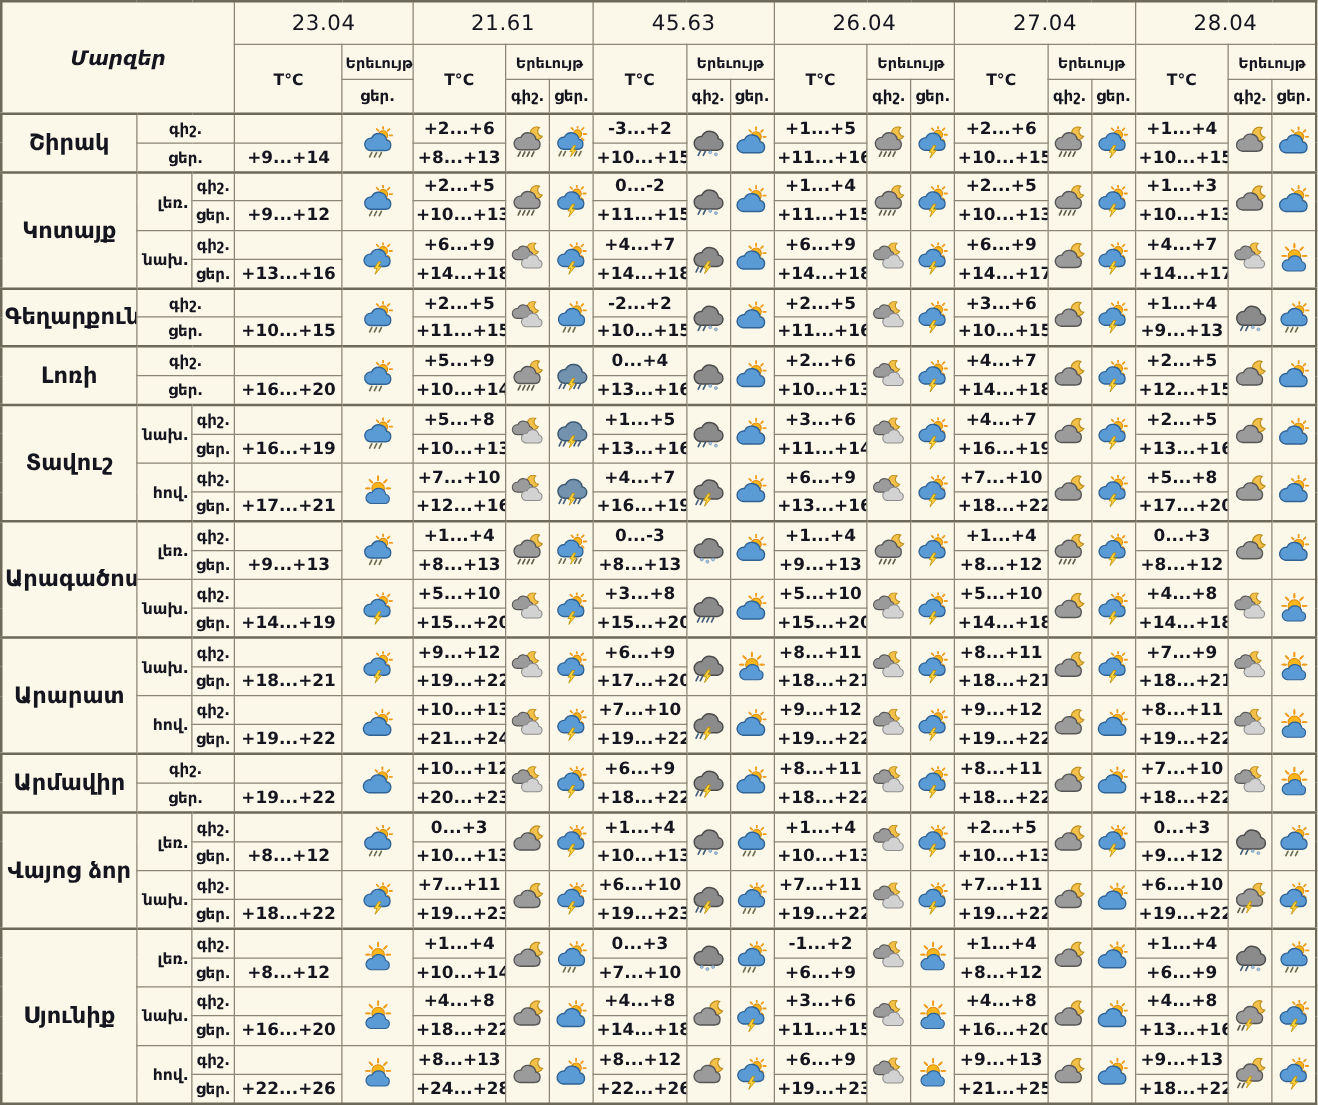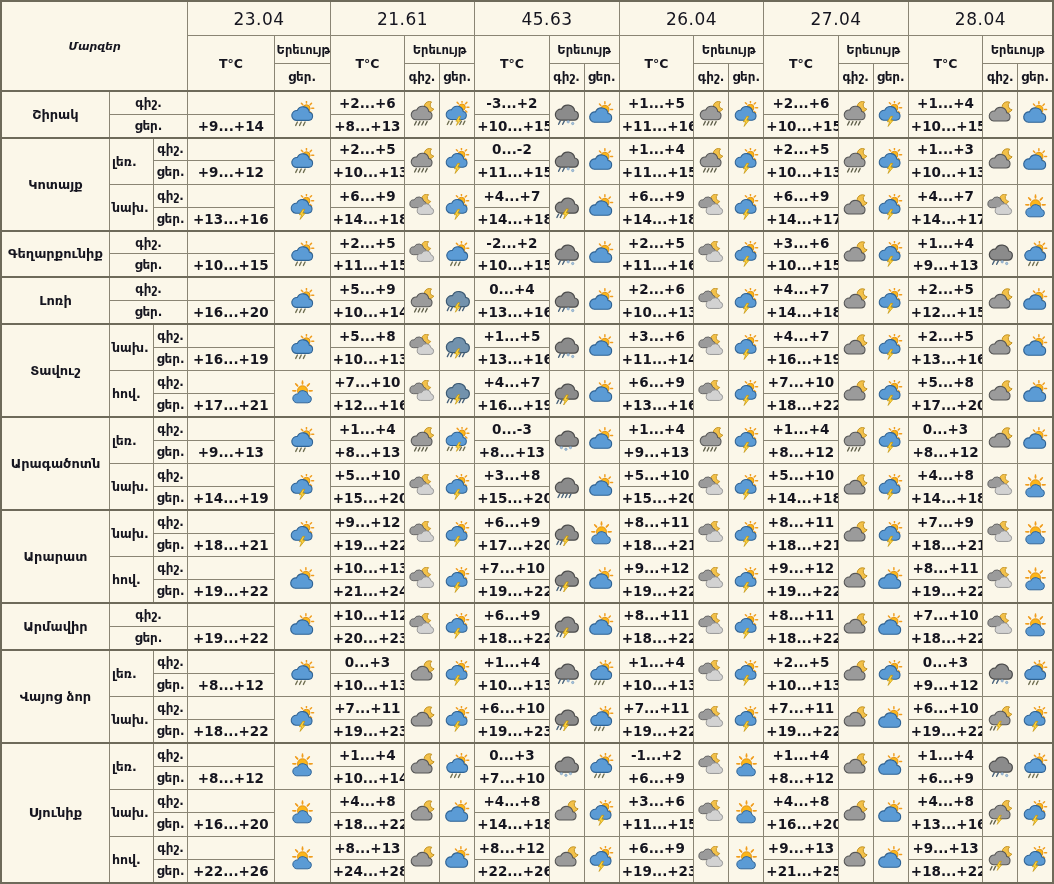--- a/index.html
+++ b/index.html
@@ -2,27 +2,27 @@
 <html lang="hy"><head>
 <meta charset="utf-8">
 <style>
   html,body{margin:0;padding:0;background:#fbf7e9;}
   body{font-family:"DejaVu Sans",sans-serif;color:#15151f;}
   #wrap{width:1054px;}
   table{border-collapse:collapse;width:1054px;height:884px;background:#fbf7e9;table-layout:fixed;
         border:2px solid #6e6a5a;}
   td,th{border:1px solid #8a8574;padding:0 2px;overflow:hidden;}
   thead th{font-weight:normal;}
-  th.title{font-size:11px;font-style:italic;font-weight:bold;}
+  th.title{font-size:16px;font-style:italic;font-weight:bold;}
   th.date{font-size:17px;letter-spacing:.5px;height:33px;}
   th.tc{font-size:12.5px;font-weight:600;text-align:center;}
   th.phen{font-size:11.5px;height:27px;font-weight:600;}
   th.dn{font-size:12px;height:26px;font-weight:600;}
-  td.region{font-size:13px;font-weight:bold;text-align:center;}
-  td.zone{font-size:12.5px;font-weight:bold;text-align:left;}
+  td.region{font-size:18px;font-weight:bold;text-align:center;}
+  td.zone{font-size:12.5px;font-weight:bold;text-align:right;}
   td.dnlab{font-size:12px;font-weight:600;text-align:center;}
   td.t{font-size:13.5px;font-weight:bold;text-align:center;white-space:nowrap;}
   td.t.night{color:#15151f;}
   tr.r{height:23px;}
   tr.region-start td{border-top:2px solid #6e6a5a;}
   td.ic{text-align:center;vertical-align:middle;padding:0;}
   td.ic svg{display:block;margin:0 auto;}
 </style>
 </head>
 <body>

